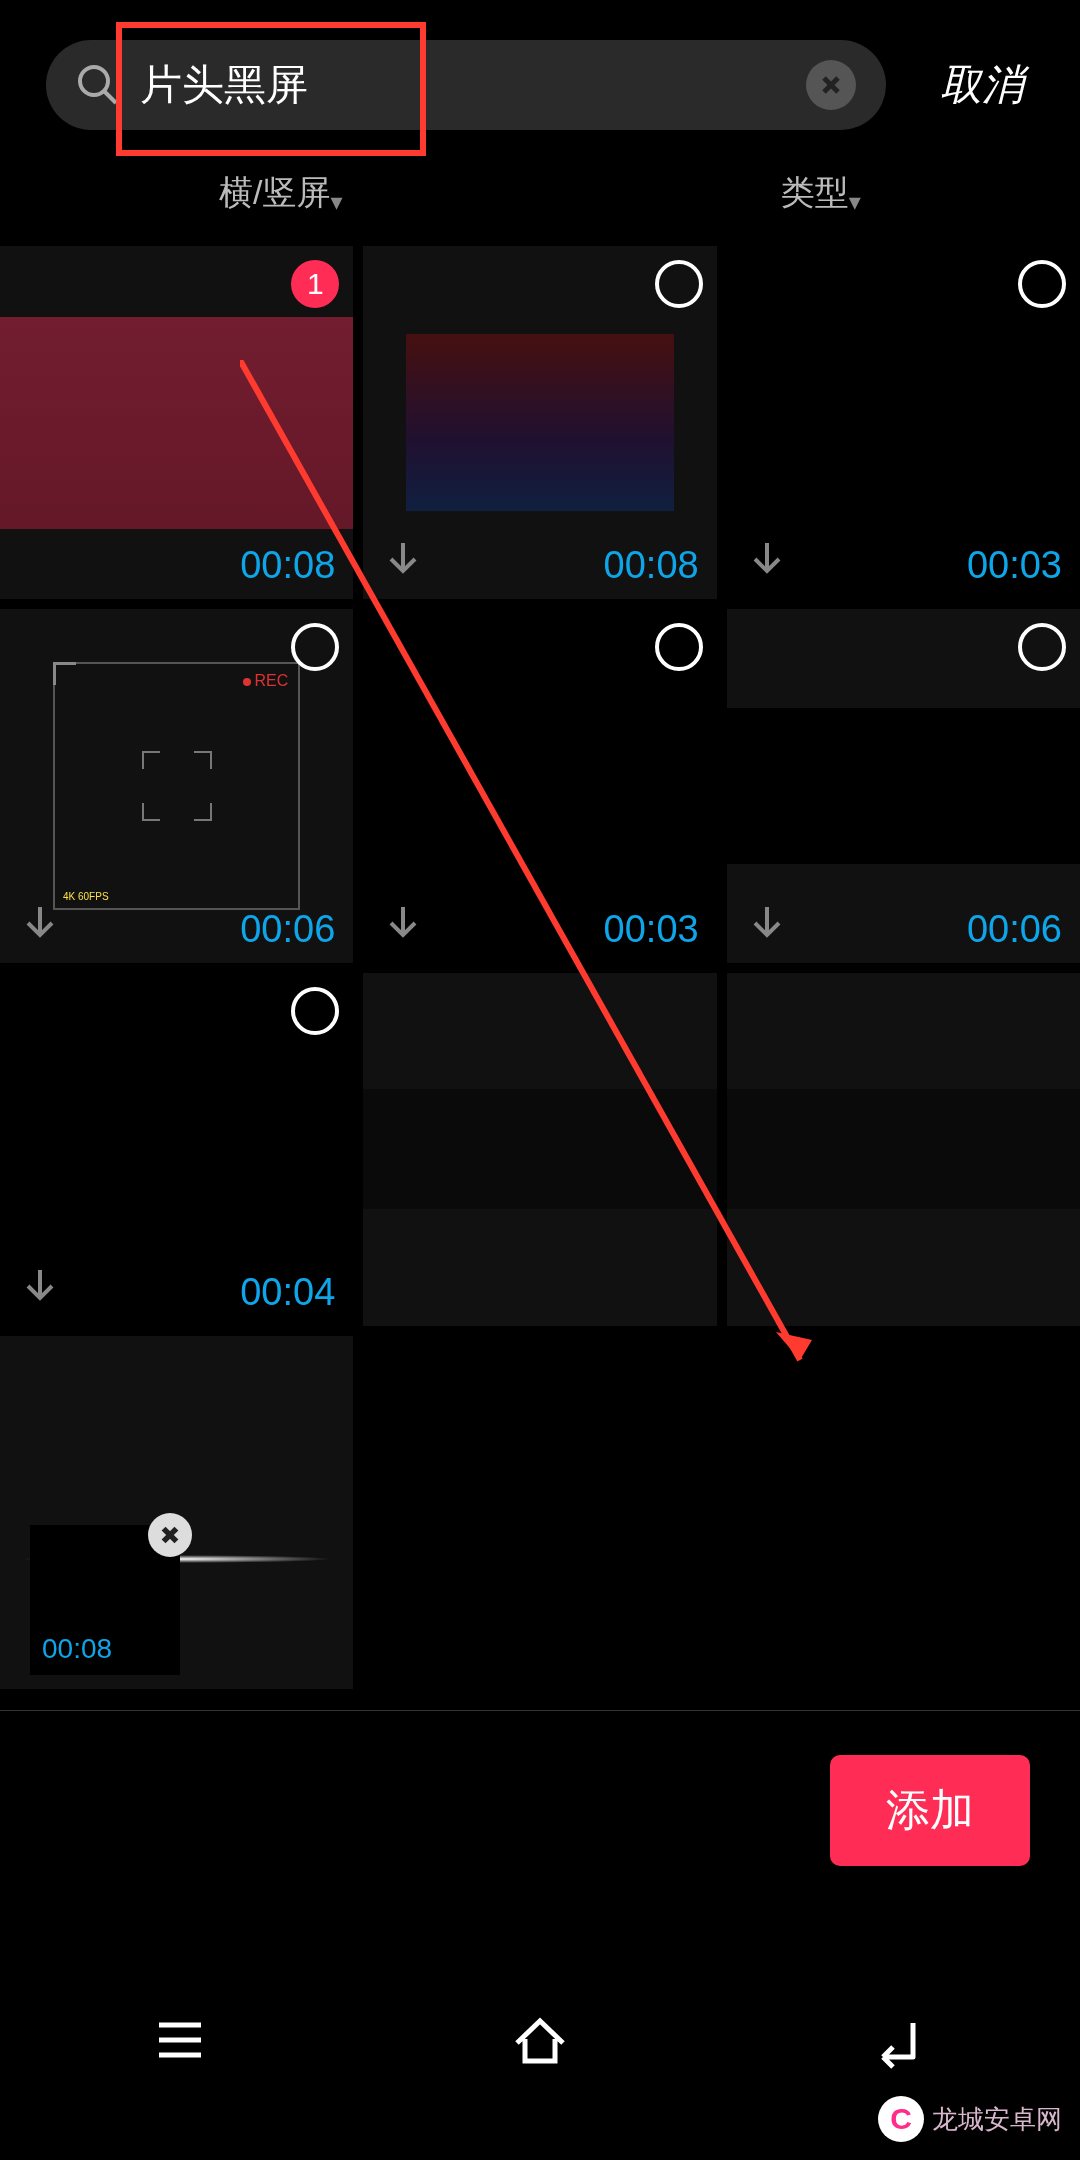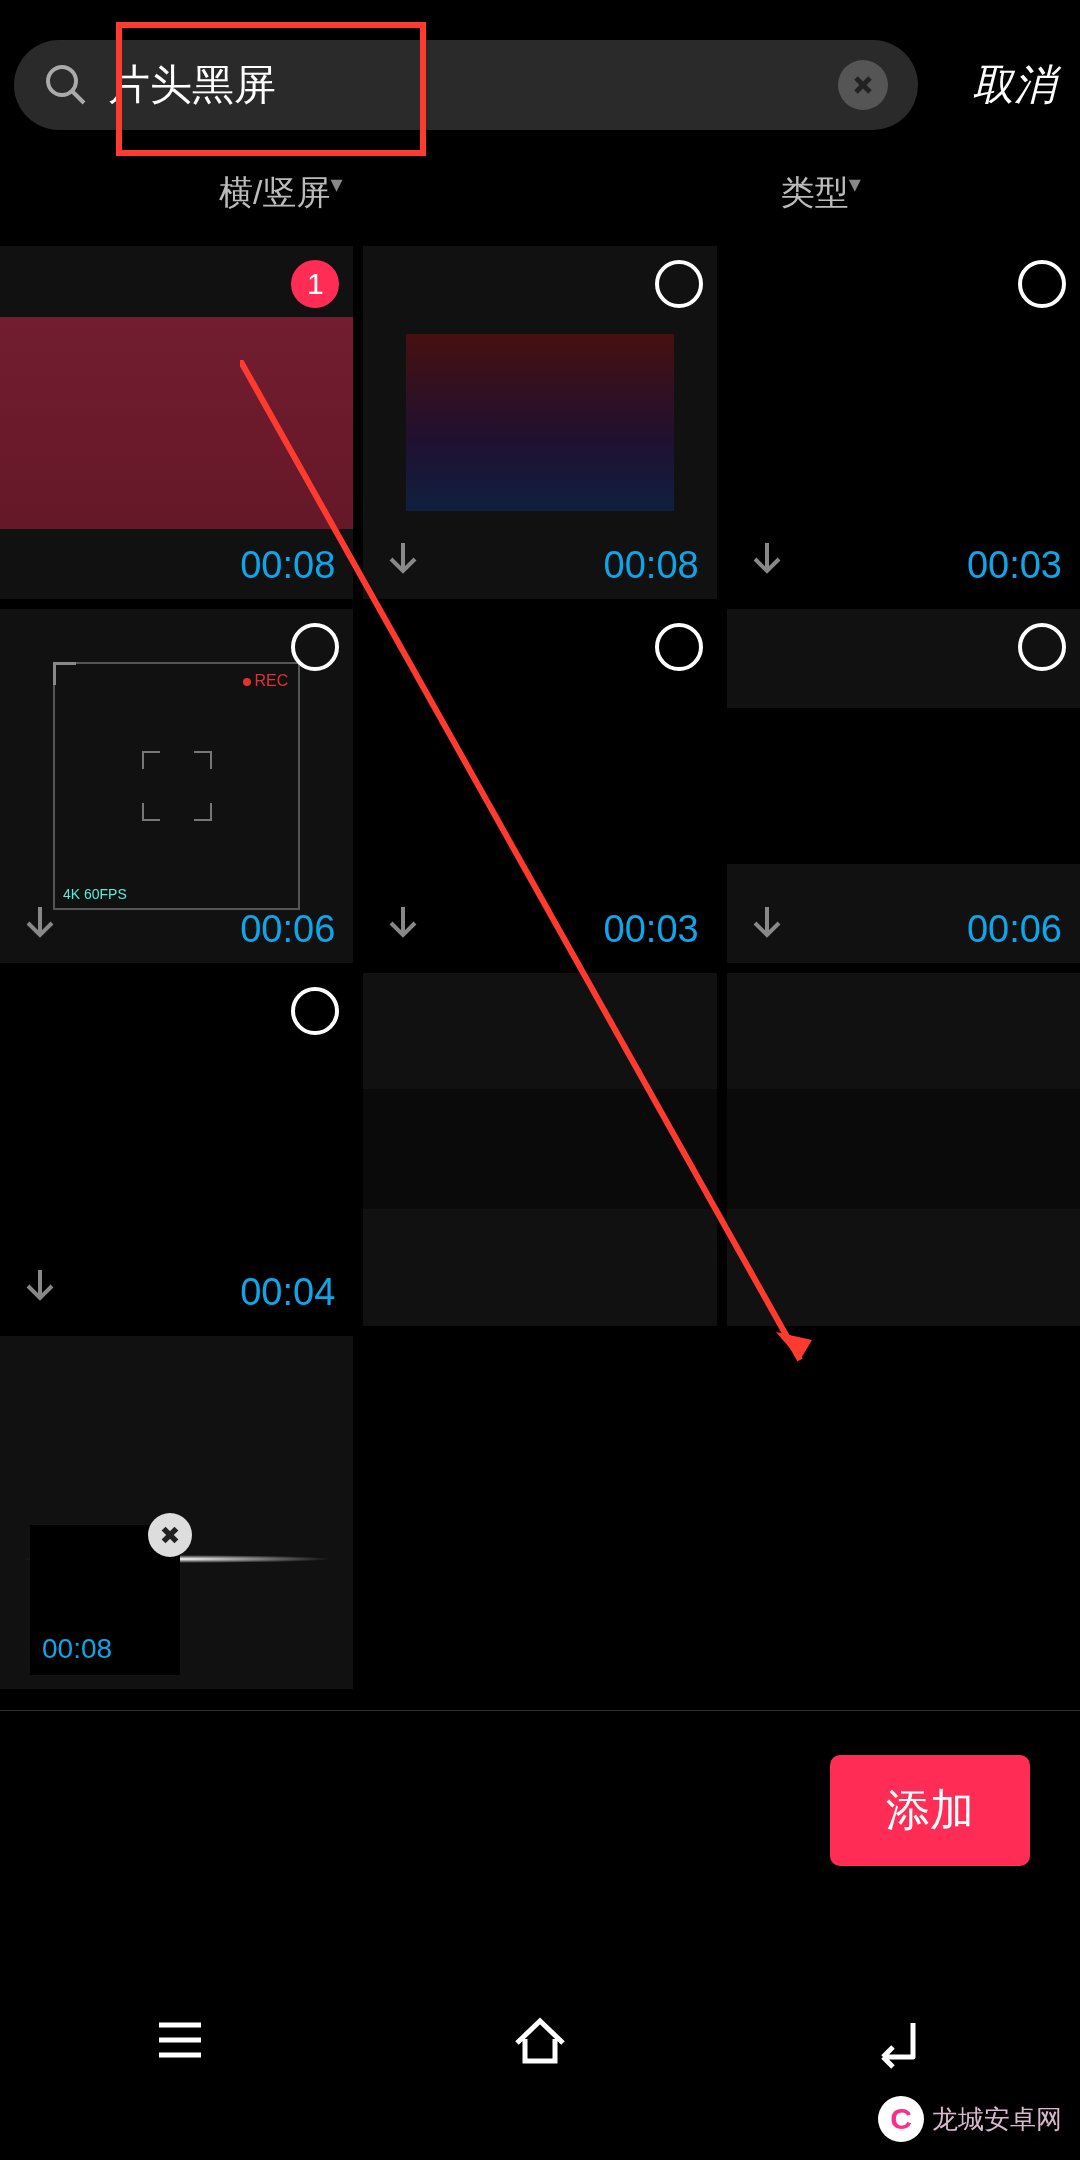--- a/index.html
+++ b/index.html
@@ -2,21 +2,21 @@
 <html><head>
 <meta charset="utf-8">
 <style>
 * { margin: 0; padding: 0; box-sizing: border-box; }
 body {
   width: 1080px; height: 2160px;
   background: #000; color: #fff;
   font-family: -apple-system, "PingFang SC", "Helvetica Neue", Arial, sans-serif;
   overflow: hidden; position: relative;
 }
-.top-bar { display: flex; align-items: center; padding: 40px 14px 30px; gap: 44px; }
+.top-bar { display: flex; align-items: center; padding: 40px 46px 30px; gap: 44px; }
 .search-pill {
   flex: 1; height: 90px; background: #2a2a2a; border-radius: 45px;
   display: flex; align-items: center; padding: 0 30px; gap: 20px;
 }
 .search-icon { width: 44px; height: 44px; }
 .search-icon svg { stroke: #aaa; stroke-width: 4; fill: none; }
 .search-input {
   flex: 1; background: transparent; border: none; outline: none;
   color: #fff; font-size: 42px;
 }
@@ -24,21 +24,21 @@
   width: 50px; height: 50px; border-radius: 50%; background: #555;
   display: flex; align-items: center; justify-content: center; cursor: pointer;
 }
 .clear-btn svg { stroke: #222; stroke-width: 5; }
 .cancel-btn { color: #fff; font-size: 42px; cursor: pointer; padding: 0 10px; font-style: italic; }
 
 .filter-row {
   display: flex; justify-content: space-around; padding: 10px 0 30px;
 }
 .filter-item {
-  display: flex; align-items: flex-start; color: #bbb;
+  display: flex; align-items: flex-end; color: #bbb;
   font-size: 34px; cursor: pointer;
 }
 .filter-item .chev { font-size: 24px; color: #888; }
 
 .grid {
   display: grid; grid-template-columns: repeat(3, 1fr);
   gap: 10px; padding: 0;
 }
 .cell {
   position: relative; aspect-ratio: 1/1; background: #111;
@@ -85,21 +85,21 @@
 .thumb-rec {
   position: absolute; left: 15%; right: 15%; top: 15%; bottom: 15%;
   border: 2px solid #555;
 }
 .thumb-rec::before {
   content: ""; position: absolute; top: -2px; left: -2px; width: 20px; height: 20px;
   border-top: 3px solid #888; border-left: 3px solid #888;
 }
 .thumb-rec-txt { position: absolute; top: 8px; right: 10px; color: #d33; font-size: 16px; }
 .thumb-rec-dot { display:inline-block; width:8px; height:8px; background:#d33; border-radius:50%; margin-right:4px; vertical-align: middle;}
-.thumb-rec-fps { position: absolute; bottom: 6px; left: 8px; color: #5eead4; font-size: 14px; }
+.thumb-rec-fps { position: absolute; bottom: 6px; left: 8px; color: #fde047; font-size: 10px; }
 .thumb-rec-focus {
   position: absolute; left: 50%; top: 50%; width: 70px; height: 70px;
   margin: -35px 0 0 -35px;
 }
 .thumb-rec-focus span {
   position: absolute; width: 18px; height: 18px; border: 2px solid #777;
 }
 .thumb-rec-focus .tl { top:0; left:0; border-right:none; border-bottom:none; }
 .thumb-rec-focus .tr { top:0; right:0; border-left:none; border-bottom:none; }
 .thumb-rec-focus .bl { bottom:0; left:0; border-right:none; border-top:none; }

